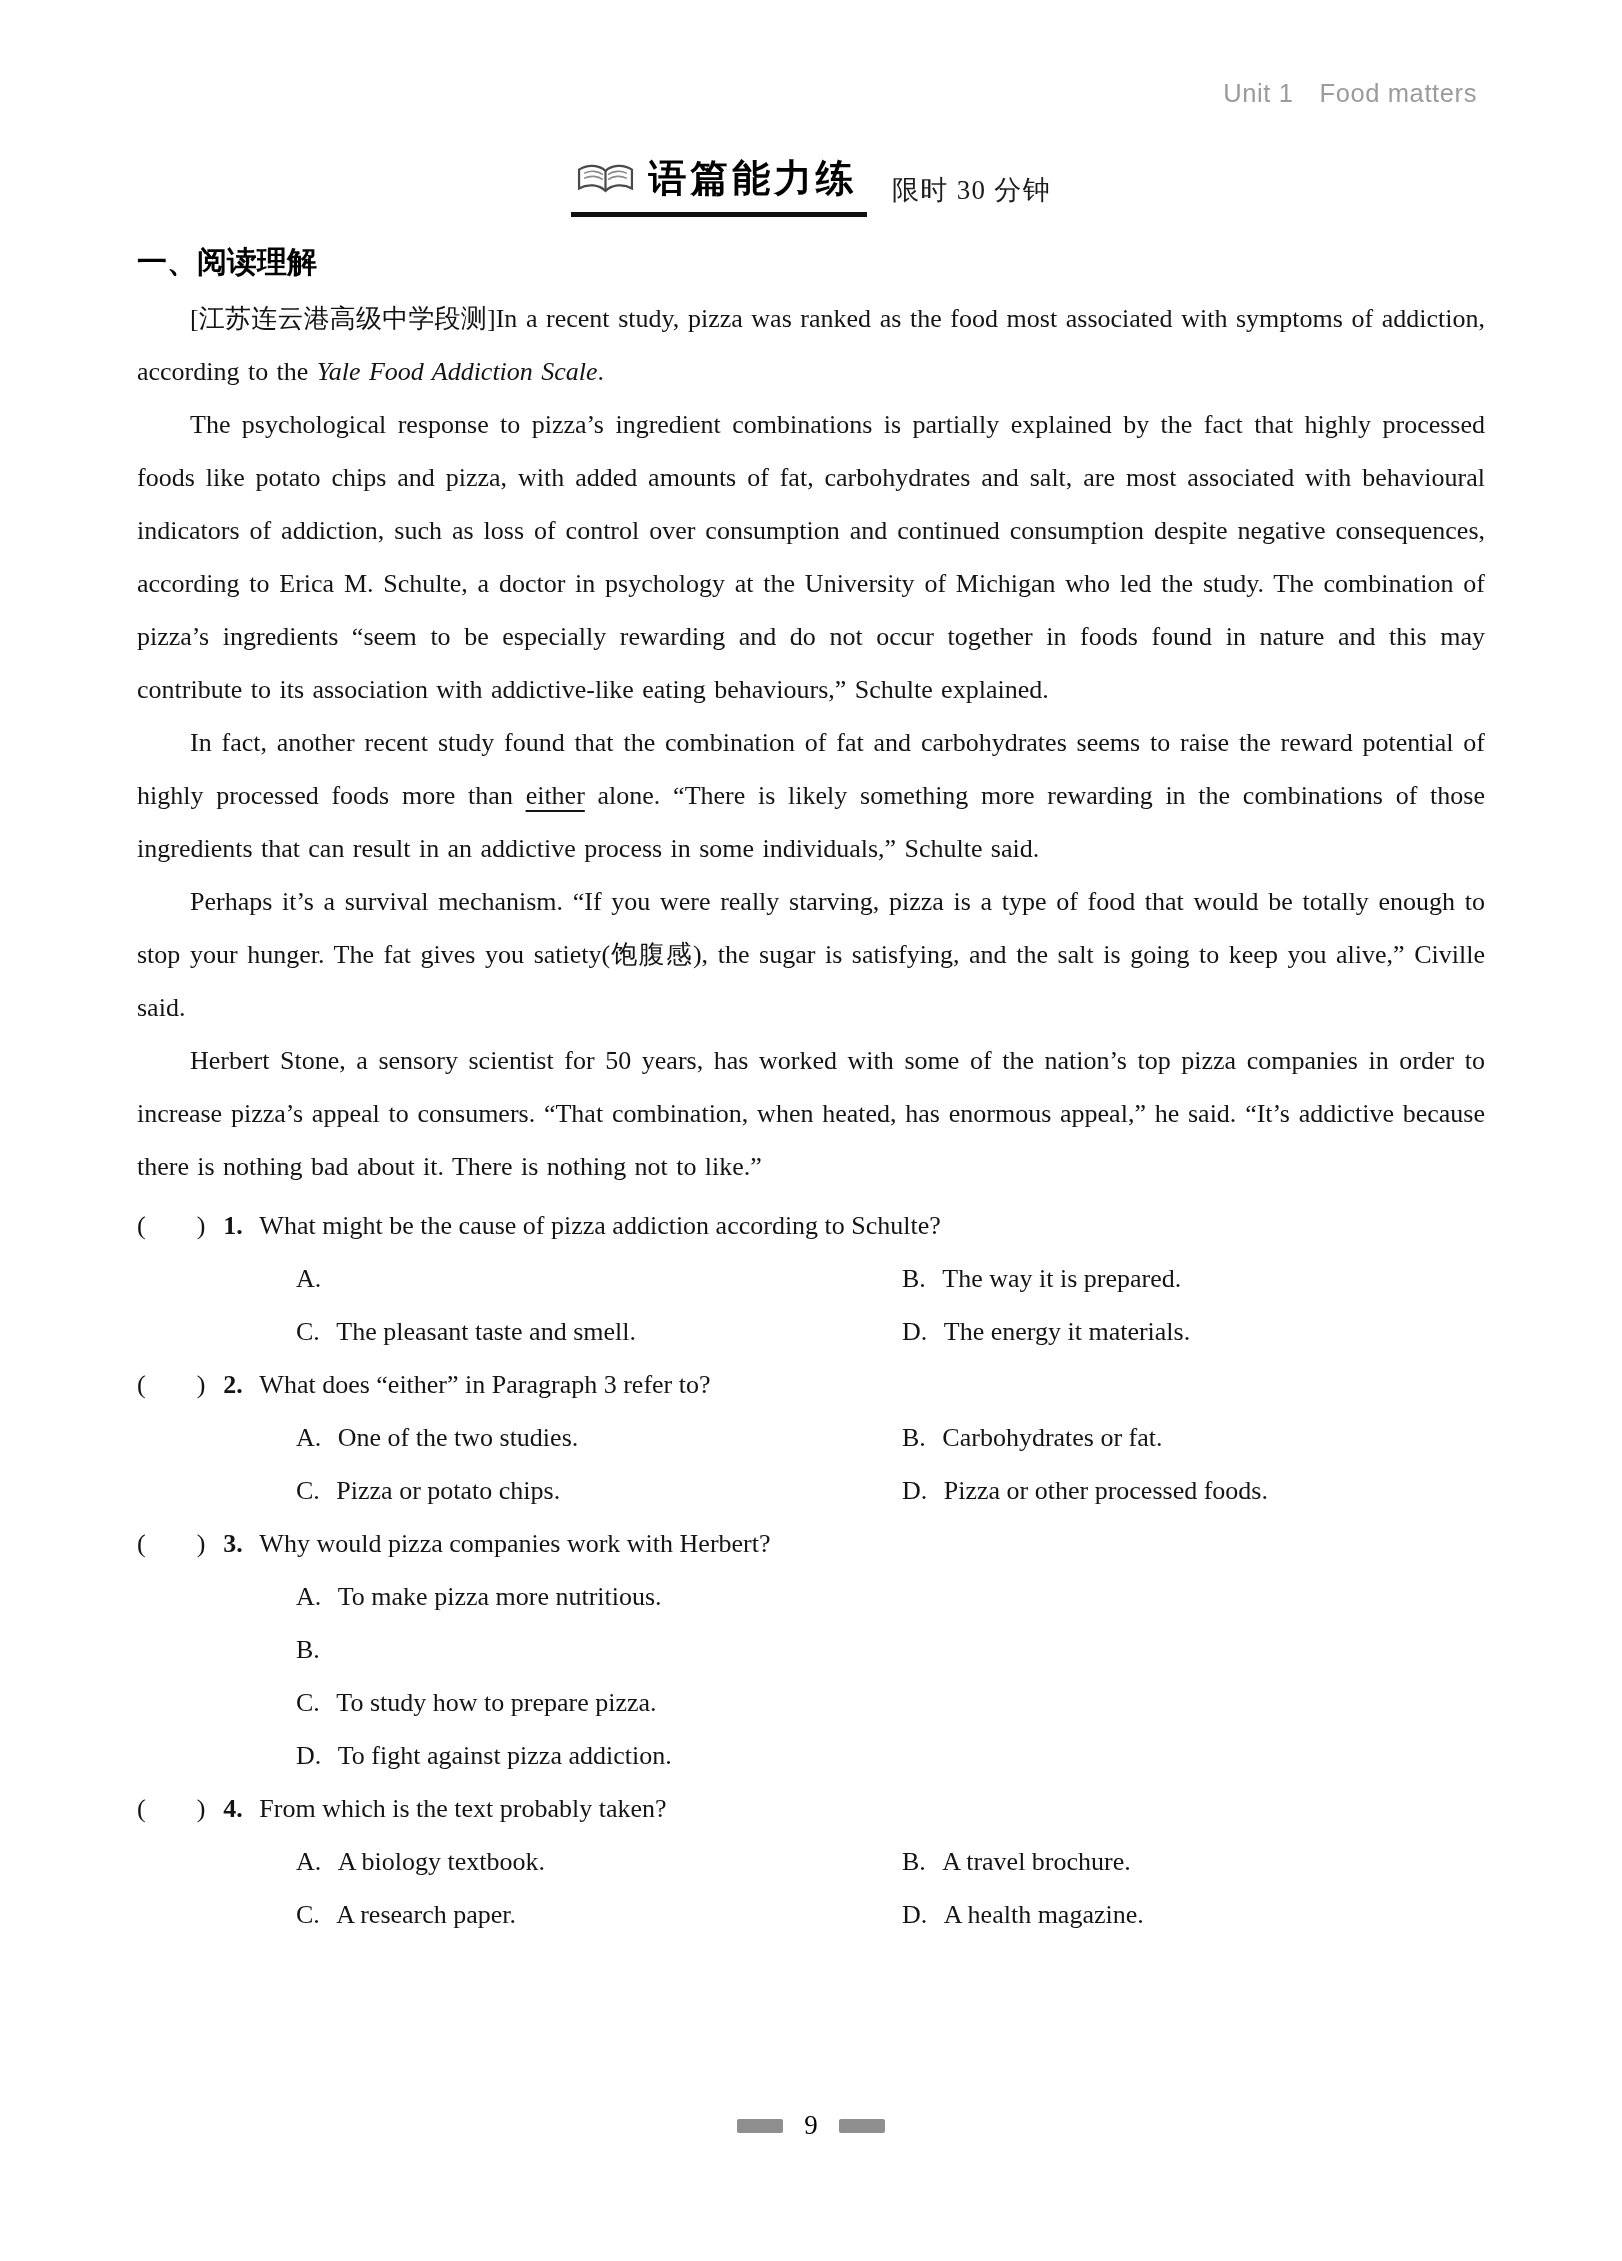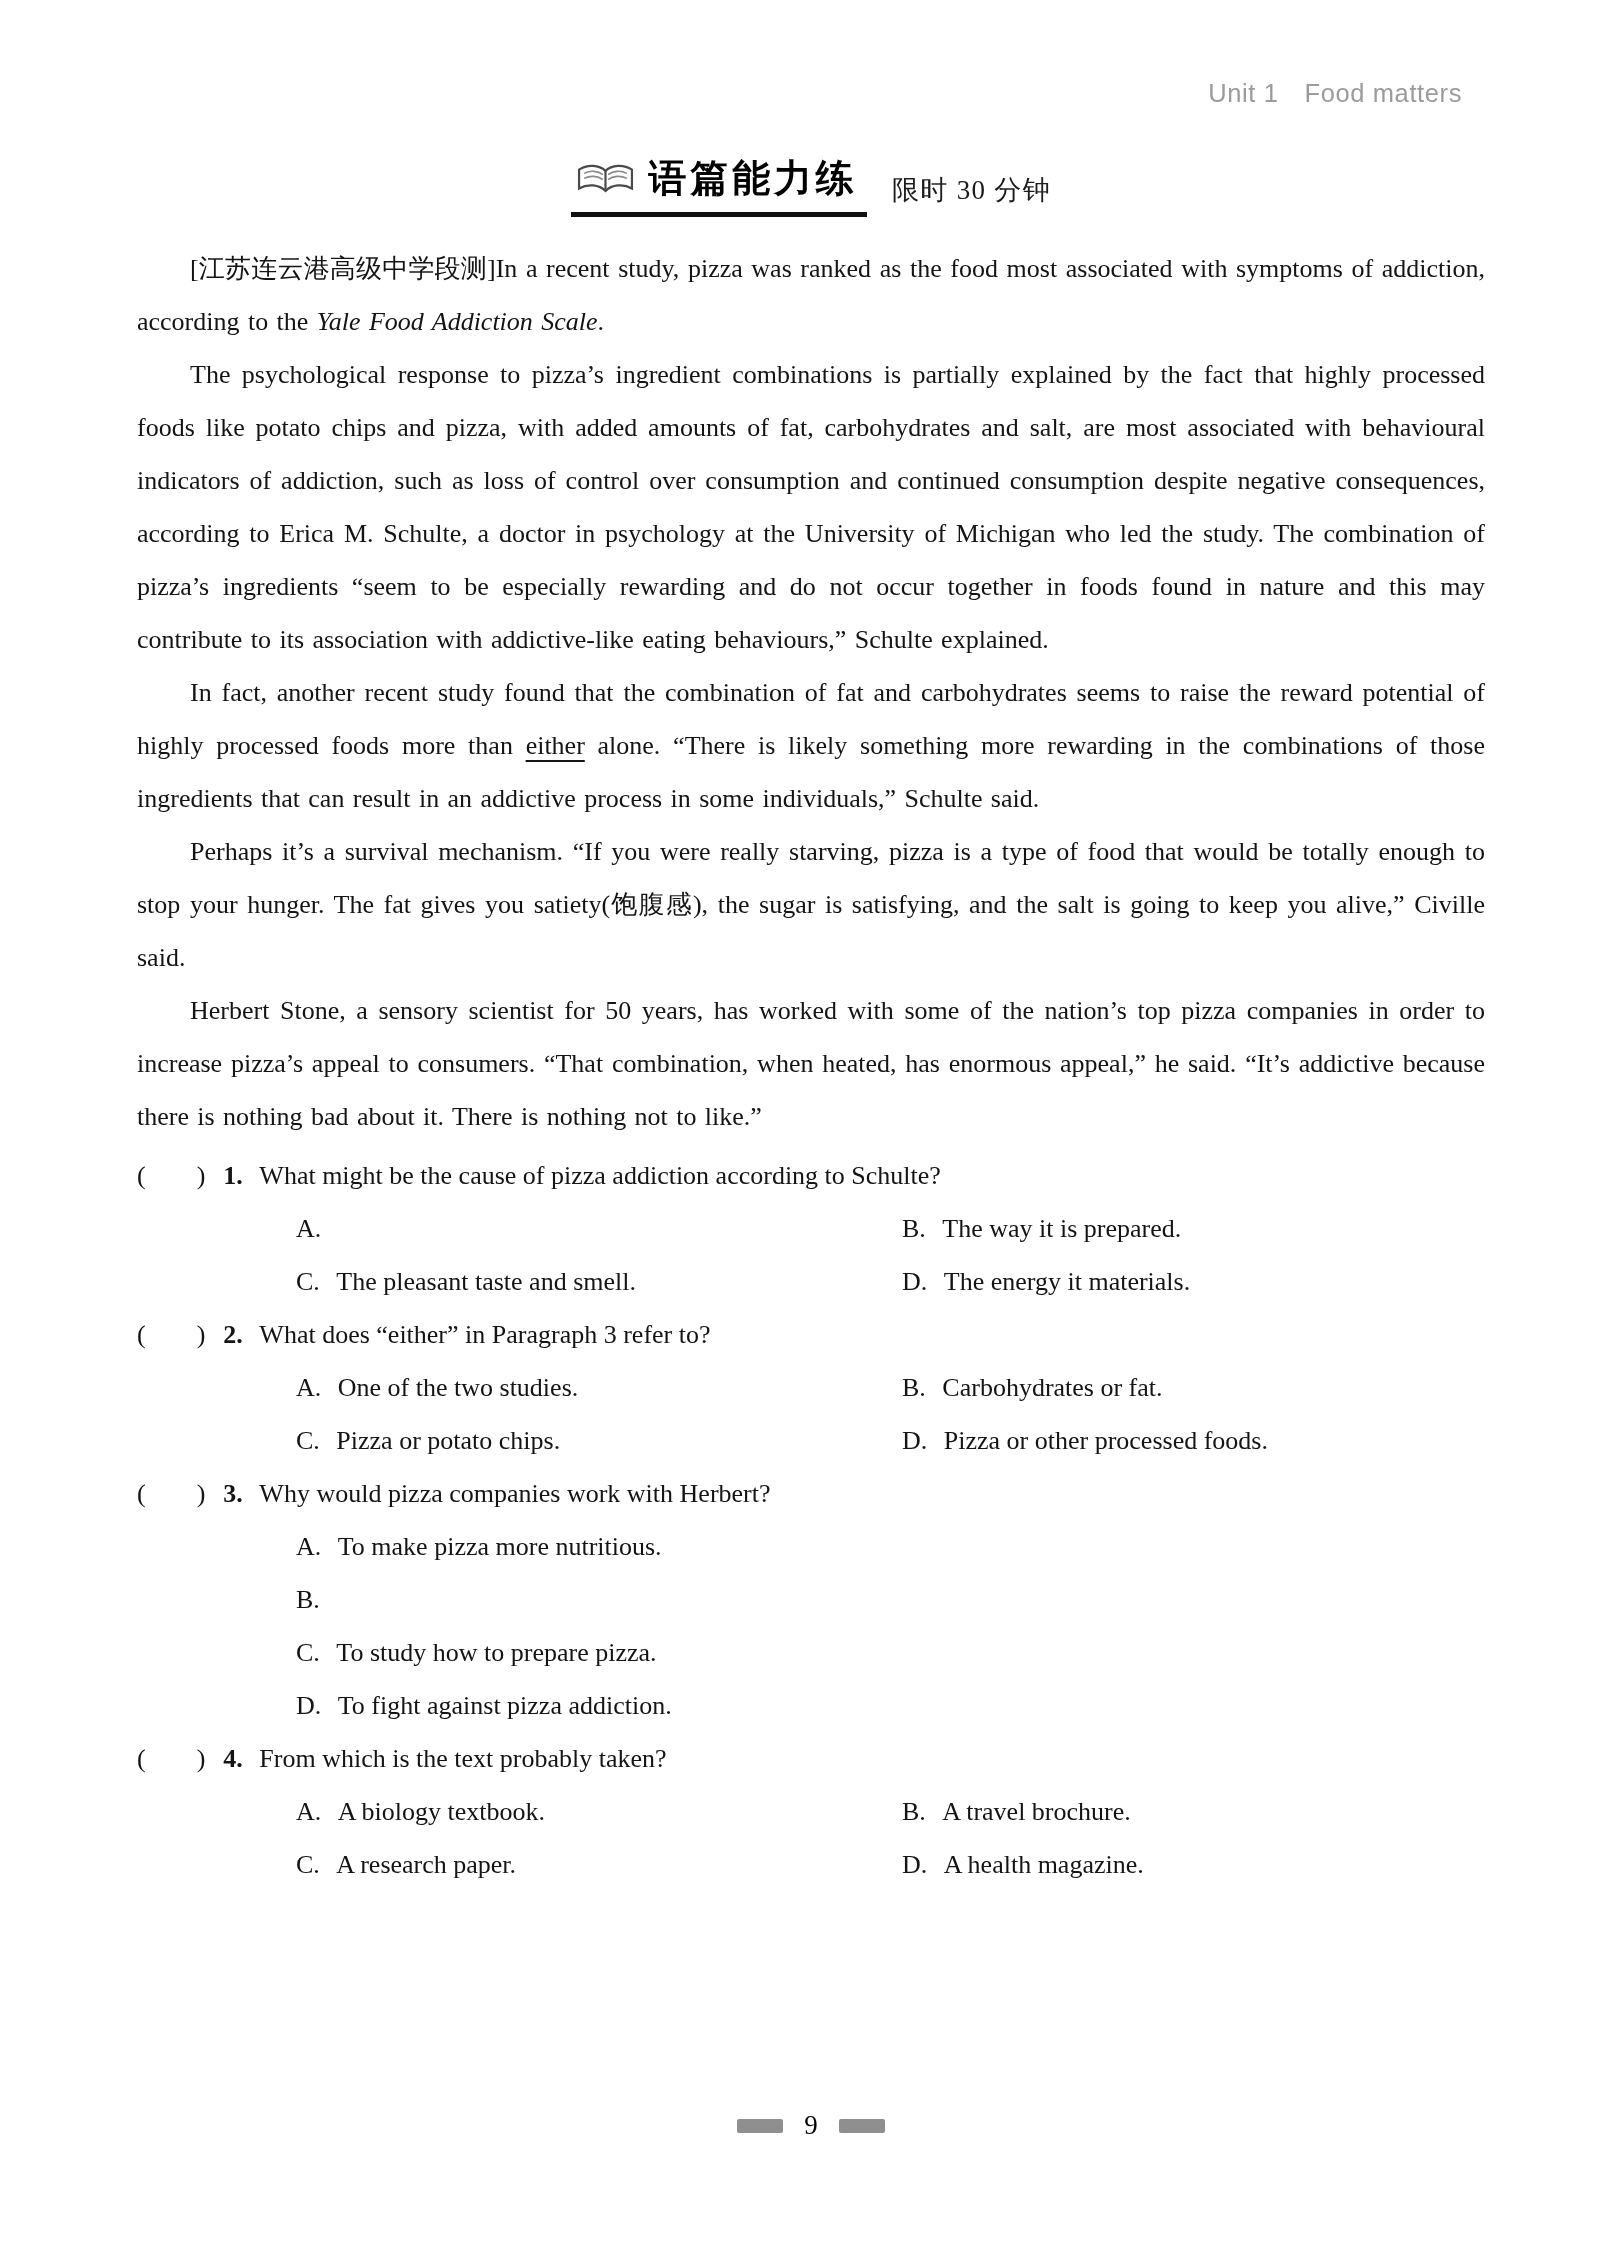--- a/index.html
+++ b/index.html
@@ -12,21 +12,21 @@
   html,body{background:#ffffff;}
   body{
     width:1622px;height:2261px;position:relative;
     font-family:"Liberation Serif","DejaVu Serif",serif;
     color:var(--ink);
   }
   .page{width:100%;height:100%;position:relative;padding:83px 137px 0 137px;}
 
   
   .unit-header{
-    position:absolute;top:76px;right:160px;
+    position:absolute;top:76px;right:145px;
     font-family:"Liberation Sans","DejaVu Sans",sans-serif;
     font-size:25.5px;color:var(--header-gray);letter-spacing:0.6px;
   }
 
   
   .banner{display:flex;justify-content:center;align-items:flex-end;margin:59px 0 25.5px 0;}
   .banner-main{display:flex;align-items:center;gap:12.7px;border-bottom:5.1px solid var(--rule-black);padding:0 9px 7.6px 3.8px;margin-top:11px;}
   .banner-icon{display:inline-flex;align-items:center;}
   .banner-title{
     font-family:"Liberation Sans","DejaVu Sans",sans-serif;
@@ -86,20 +86,21 @@
           <path d="M48 14 L48 46" stroke="#4a4a4a" stroke-width="3.5"></path>
           <path d="M14 18 C24 13 36 14 44 20 M14 26 C24 21 36 22 44 28" fill="none" stroke="#8a8a8a" stroke-width="2.5"></path>
           <path d="M52 20 C60 14 72 13 82 18 M52 28 C60 22 72 21 82 26" fill="none" stroke="#8a8a8a" stroke-width="2.5"></path>
         </svg>
       </span>
       <span class="banner-title">语篇能力练</span>
     </div>
     <span class="banner-time">限时 30 分钟</span>
   </div>
 
+  <h2 class="section-title">一、阅读理解</h2>
 
   <div class="passage">
     <p><span>[江苏连云港高级中学段测]</span><span>In a recent study, pizza was ranked as the food most associated with symptoms of addiction, according to the </span><i>Yale Food Addiction Scale</i><span>.</span></p>
     <p>The psychological response to pizza’s ingredient combinations is partially explained by the fact that highly processed foods like potato chips and pizza, with added amounts of fat, carbohydrates and salt, are most associated with behavioural indicators of addiction, such as loss of control over consumption and continued consumption despite negative consequences, according to Erica M. Schulte, a doctor in psychology at the University of Michigan who led the study. The combination of pizza’s ingredients “seem to be especially rewarding and do not occur together in foods found in nature and this may contribute to its association with addictive-like eating behaviours,” Schulte explained.</p>
     <p><span>In fact, another recent study found that the combination of fat and carbohydrates seems to raise the reward potential of highly processed foods more than </span><span class="u">either</span><span> alone. “There is likely something more rewarding in the combinations of those ingredients that can result in an addictive process in some individuals,” Schulte said.</span></p>
     <p>Perhaps it’s a survival mechanism. “If you were really starving, pizza is a type of food that would be totally enough to stop your hunger. The fat gives you satiety(饱腹感), the sugar is satisfying, and the salt is going to keep you alive,” Civille said.</p>
     <p>Herbert Stone, a sensory scientist for 50 years, has worked with some of the nation’s top pizza companies in order to increase pizza’s appeal to consumers. “That combination, when heated, has enormous appeal,” he said. “It’s addictive because there is nothing bad about it. There is nothing not to like.”</p>
   </div>
 
   <div class="questions">

